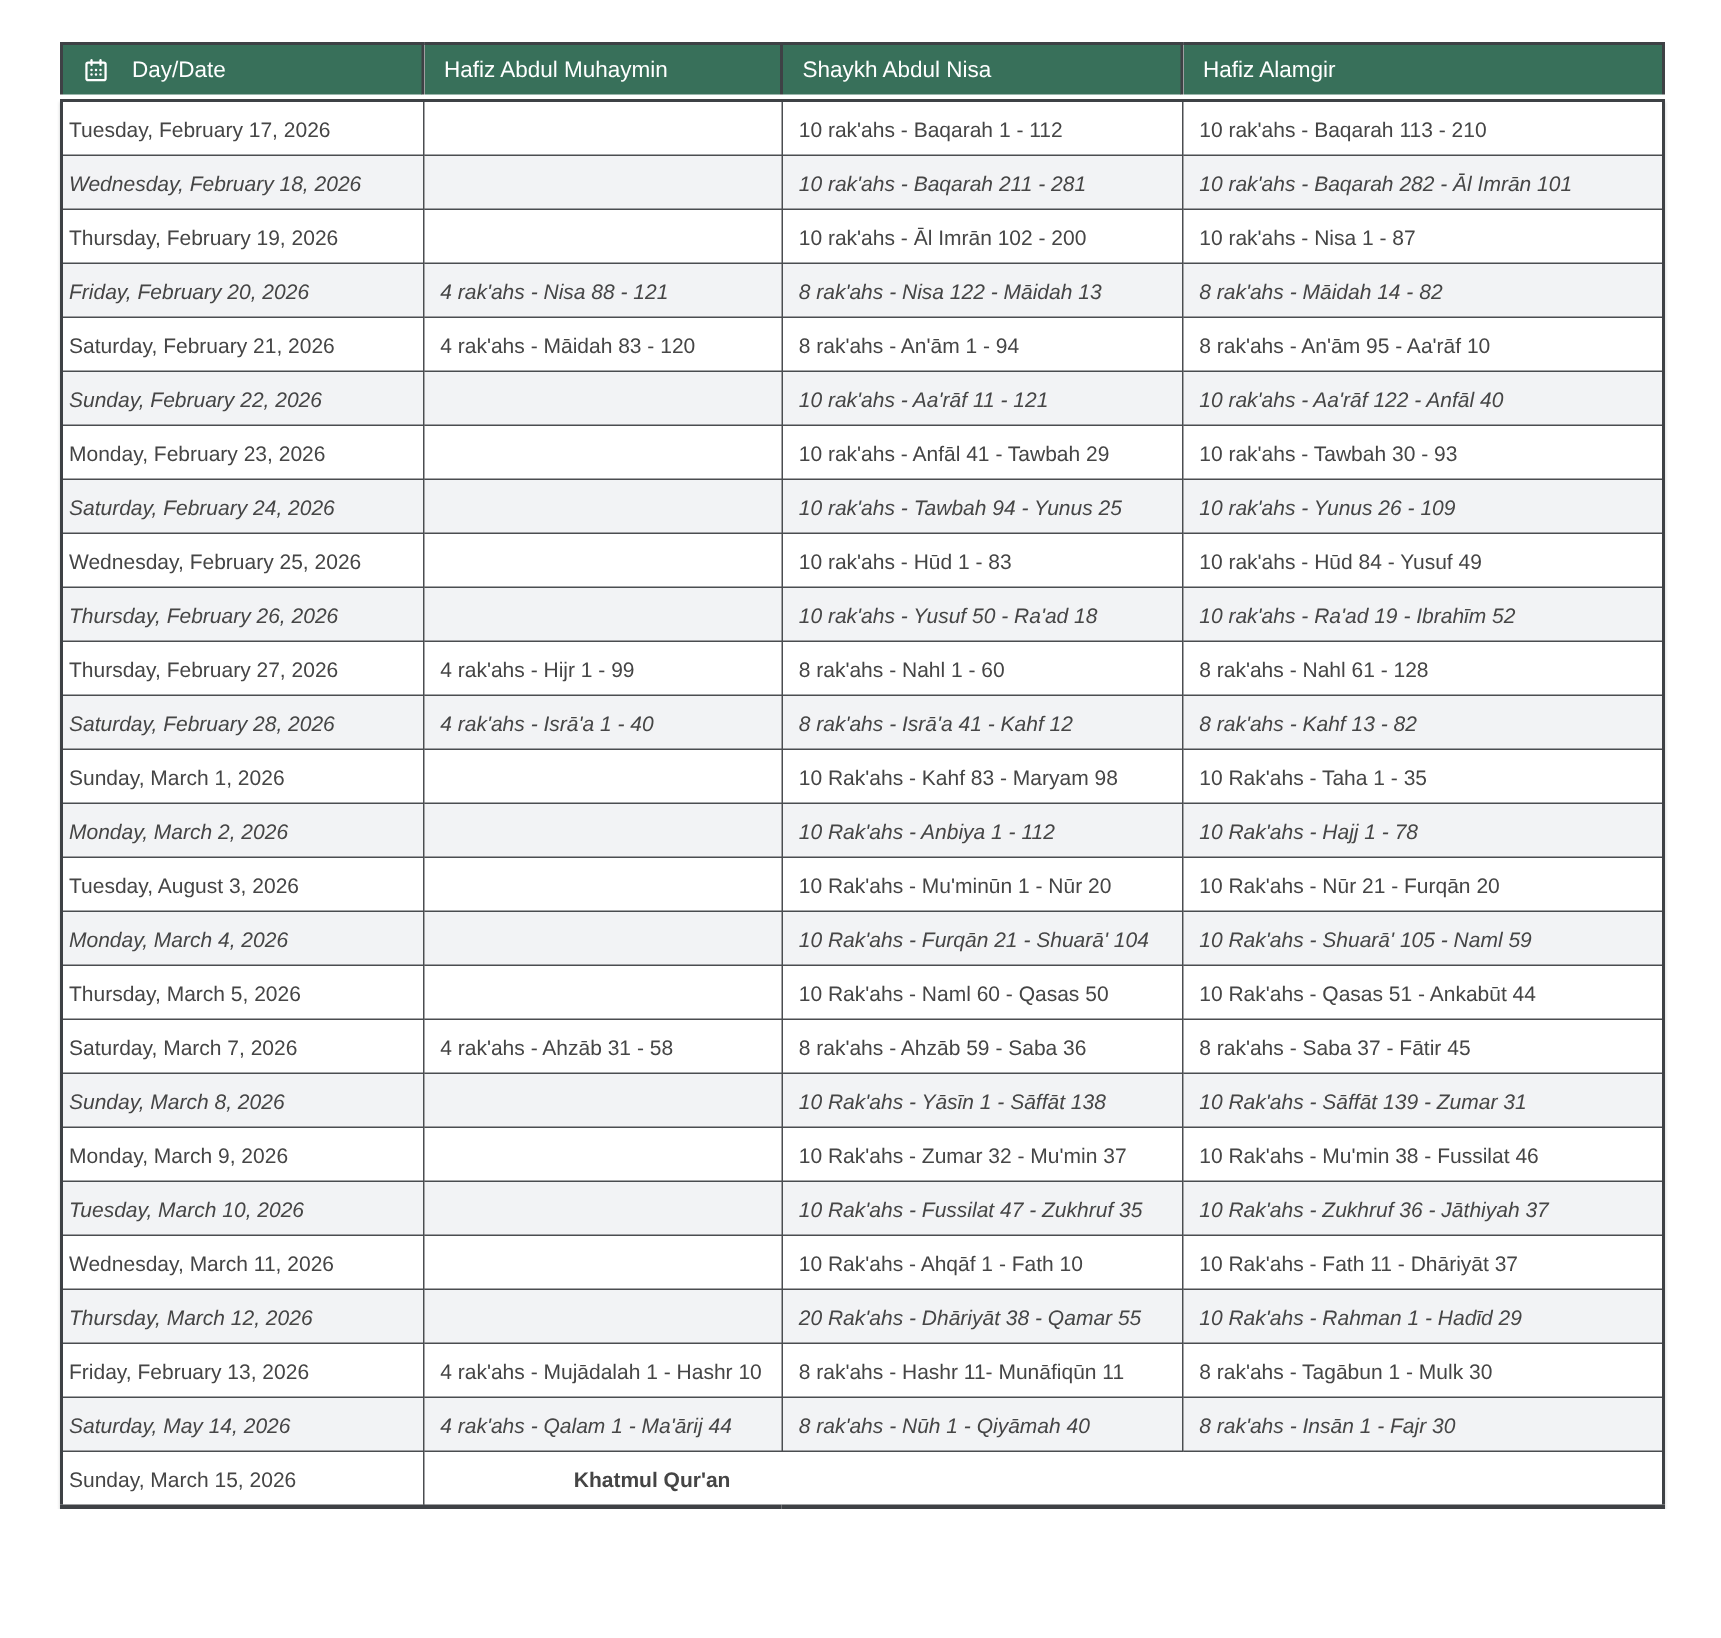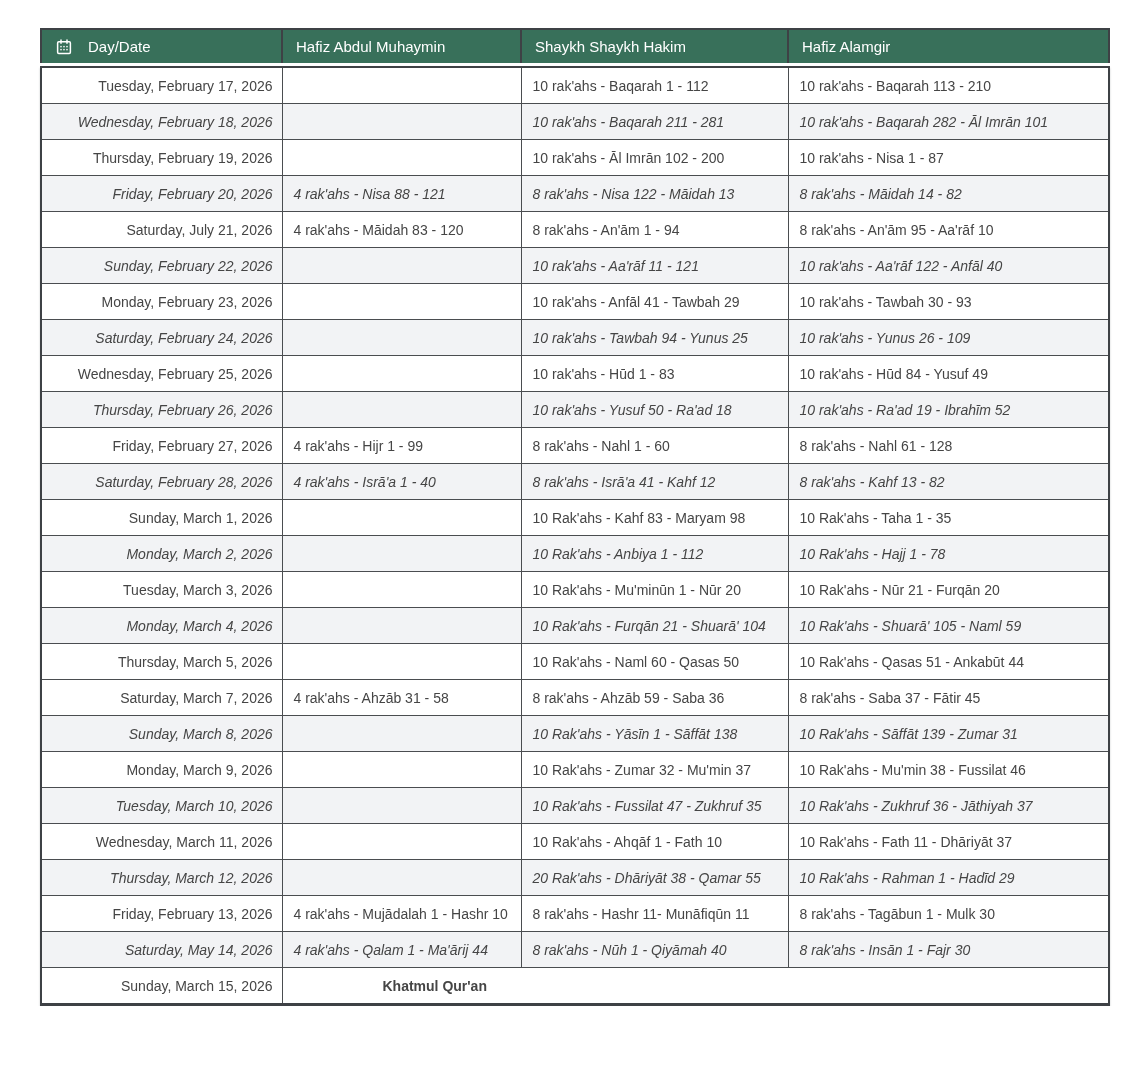--- a/index.html
+++ b/index.html
@@ -43,21 +43,21 @@
     border: 1.5px solid var(--border-inner, #4A4D50);
     height: 35px;
     font-size: 14px;
     color: var(--cell-text, #454545);
     vertical-align: middle;
     white-space: nowrap;
     overflow: hidden;
     background: #ffffff;
   }
   table.body-tbl tr.alt td { background: var(--row-alt-bg, #F2F3F5); font-style: italic; }
-  td.date-cell { text-align: right; padding: 0 9px 0 4px; }
+  td.date-cell { text-align: left; padding: 0 9px 0 4px; }
   td.val-cell  { text-align: left;  padding: 0 4px 0 11px; }
   td.note-cell {
     text-align: left;
     padding: 0 4px 0 100px;
     font-weight: bold;
     font-size: 15px;
     color: #333333;
   }
 </style>
 </head>
@@ -88,21 +88,21 @@
                   <circle cx="8" cy="15.5" r="1.1"></circle>
                     <circle cx="12" cy="15.5" r="1.1"></circle>
                     <circle cx="16" cy="15.5" r="1.1"></circle>
                 </g>
               </svg>
             </span>
             <span>Day/Date</span>
           </span>
         </td>
         <td>Hafiz Abdul Muhaymin</td>
-        <td>Shaykh Shaykh Hakim</td>
+        <td>Shaykh Abdul Nisa</td>
         <td>Hafiz Alamgir</td>
       </tr>
     </tbody>
   </table>
 
   <div class="body-wrap">
     <table class="body-tbl">
       <colgroup>
           <col style="width:241px">
           <col style="width:239px">
@@ -128,21 +128,21 @@
             <td class="val-cell">10 rak'ahs - Āl Imrān 102 - 200</td>
             <td class="val-cell">10 rak'ahs - Nisa 1 - 87</td>
           </tr>
           <tr class="alt">
             <td class="date-cell">Friday, February 20, 2026</td>
             <td class="val-cell">4 rak'ahs - Nisa 88 - 121</td>
             <td class="val-cell">8 rak'ahs - Nisa 122 - Māidah 13</td>
             <td class="val-cell">8 rak'ahs - Māidah 14 - 82</td>
           </tr>
           <tr>
-            <td class="date-cell">Saturday, July 21, 2026</td>
+            <td class="date-cell">Saturday, February 21, 2026</td>
             <td class="val-cell">4 rak'ahs - Māidah 83 - 120</td>
             <td class="val-cell">8 rak'ahs - An'ām 1 - 94</td>
             <td class="val-cell">8 rak'ahs - An'ām 95 - Aa'rāf 10</td>
           </tr>
           <tr class="alt">
             <td class="date-cell">Sunday, February 22, 2026</td>
             <td class="val-cell"></td>
             <td class="val-cell">10 rak'ahs - Aa'rāf 11 - 121</td>
             <td class="val-cell">10 rak'ahs - Aa'rāf 122 - Anfāl 40</td>
           </tr>
@@ -164,21 +164,21 @@
             <td class="val-cell">10 rak'ahs - Hūd 1 - 83</td>
             <td class="val-cell">10 rak'ahs - Hūd 84 - Yusuf 49</td>
           </tr>
           <tr class="alt">
             <td class="date-cell">Thursday, February 26, 2026</td>
             <td class="val-cell"></td>
             <td class="val-cell">10 rak'ahs - Yusuf 50 - Ra'ad 18</td>
             <td class="val-cell">10 rak'ahs - Ra'ad 19 - Ibrahīm 52</td>
           </tr>
           <tr>
-            <td class="date-cell">Friday, February 27, 2026</td>
+            <td class="date-cell">Thursday, February 27, 2026</td>
             <td class="val-cell">4 rak'ahs - Hijr 1 - 99</td>
             <td class="val-cell">8 rak'ahs - Nahl 1 - 60</td>
             <td class="val-cell">8 rak'ahs - Nahl 61 - 128</td>
           </tr>
           <tr class="alt">
             <td class="date-cell">Saturday, February 28, 2026</td>
             <td class="val-cell">4 rak'ahs - Isrā'a 1 - 40</td>
             <td class="val-cell">8 rak'ahs - Isrā'a 41 - Kahf 12</td>
             <td class="val-cell">8 rak'ahs - Kahf 13 - 82</td>
           </tr>
@@ -188,21 +188,21 @@
             <td class="val-cell">10 Rak'ahs - Kahf 83 - Maryam 98</td>
             <td class="val-cell">10 Rak'ahs - Taha 1 - 35</td>
           </tr>
           <tr class="alt">
             <td class="date-cell">Monday, March 2, 2026</td>
             <td class="val-cell"></td>
             <td class="val-cell">10 Rak'ahs - Anbiya 1 - 112</td>
             <td class="val-cell">10 Rak'ahs - Hajj 1 - 78</td>
           </tr>
           <tr>
-            <td class="date-cell">Tuesday, March 3, 2026</td>
+            <td class="date-cell">Tuesday, August 3, 2026</td>
             <td class="val-cell"></td>
             <td class="val-cell">10 Rak'ahs - Mu'minūn 1 - Nūr 20</td>
             <td class="val-cell">10 Rak'ahs - Nūr 21 - Furqān 20</td>
           </tr>
           <tr class="alt">
             <td class="date-cell">Monday, March 4, 2026</td>
             <td class="val-cell"></td>
             <td class="val-cell">10 Rak'ahs - Furqān 21 - Shuarā' 104</td>
             <td class="val-cell">10 Rak'ahs - Shuarā' 105 - Naml 59</td>
           </tr>

